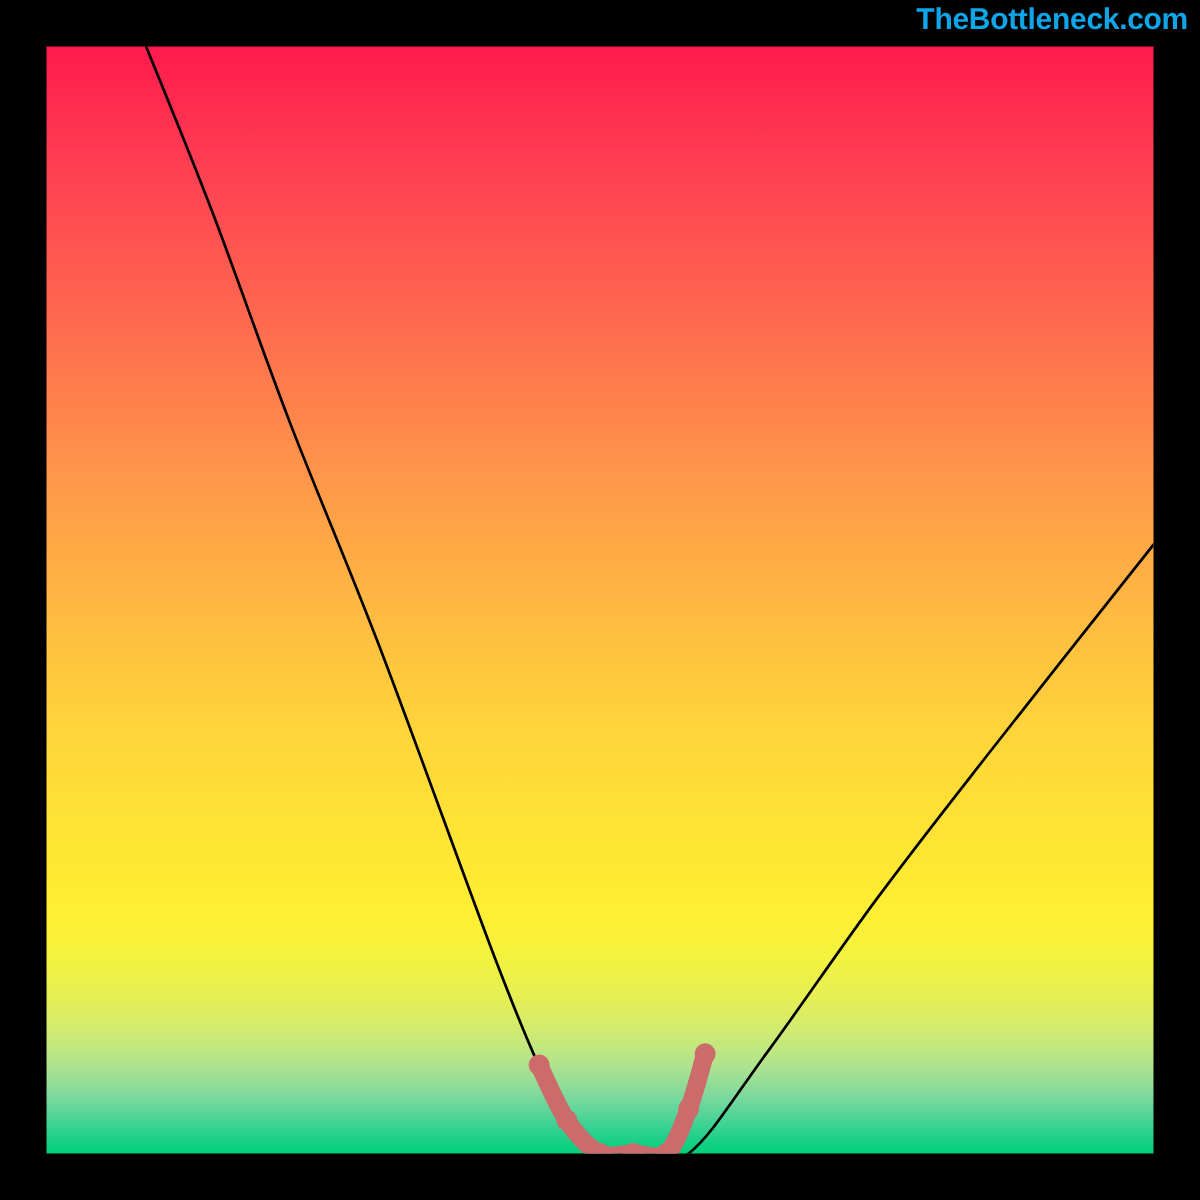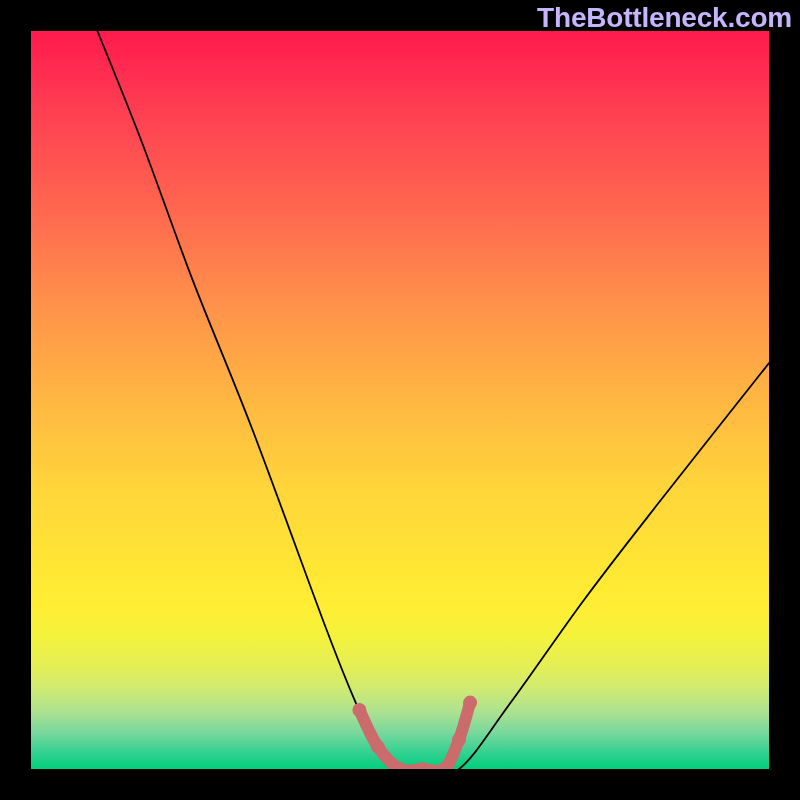--- a/index.html
+++ b/index.html
@@ -11,22 +11,22 @@
   .outer {
     width: 800px;
     height: 800px;
     background: #000;
     position: relative;
   }
   .watermark {
     position: absolute;
     top: 2px;
     right: 8px;
-    color: #c4b5fd;
-    font-size: 28px;
+    color: #0ea5e9;
+    font-size: 20px;
     font-weight: 600;
     z-index: 10;
     letter-spacing: -0.2px;
   }
   .plot-frame {
     position: absolute;
     left: 31px;
     top: 31px;
     right: 31px;
     bottom: 31px;

